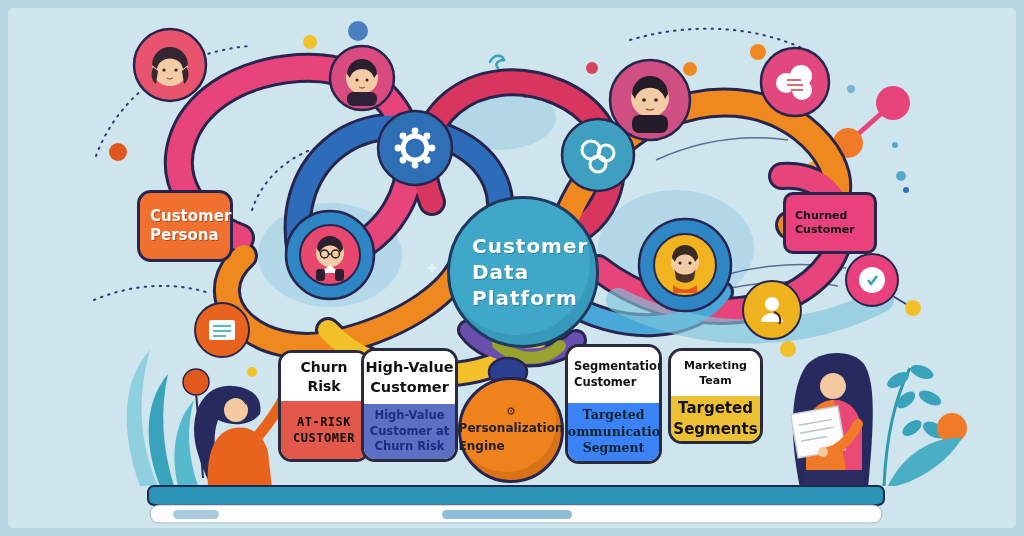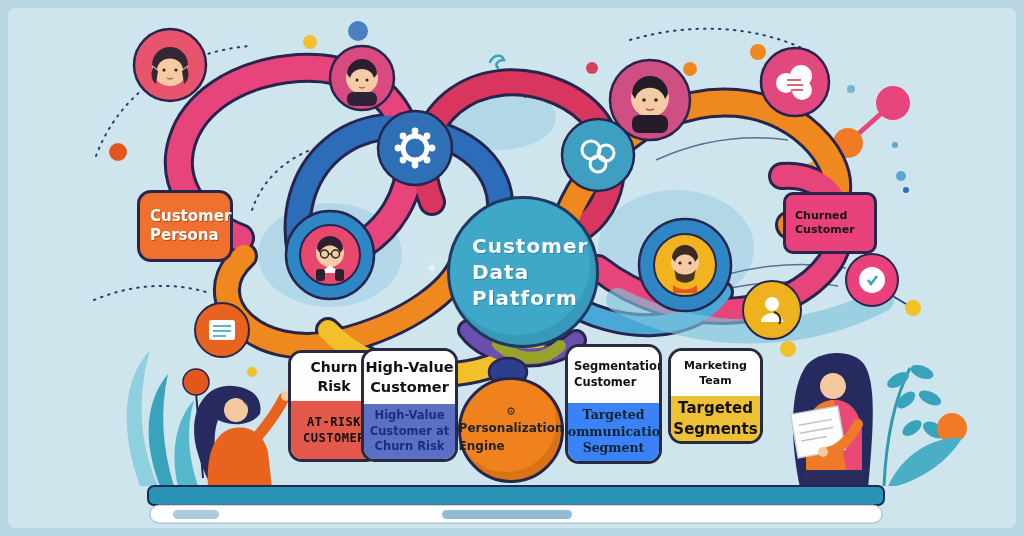--- a/index.html
+++ b/index.html
@@ -28,21 +28,21 @@
     justify-content:center;box-shadow:inset -5px -8px 0 rgba(120,50,0,.18);}
   .engine-gear{font-size:11px;color:#3a2a10;line-height:1;margin-bottom:2px;}
   .engine-label{color:#20222e;font-size:12px;font-weight:bold;line-height:1.5;}
   
   .card{position:absolute;border:3px solid #2a2a3e;border-radius:14px;background:#fff;
     overflow:hidden;display:flex;flex-direction:column;box-sizing:border-box;}
   .card-top{display:flex;align-items:center;justify-content:center;text-align:center;
     color:#111;font-weight:bold;line-height:1.35;background:#fefefe;}
   .card-bottom{flex:1;display:flex;align-items:center;justify-content:center;text-align:center;
     font-weight:bold;line-height:1.35;}
-  .card1{left:288px;top:350px;width:92px;height:112px;}
+  .card1{left:278px;top:350px;width:92px;height:112px;}
   .card1 .card-top{height:48px;font-size:14px;}
   .card1 .card-bottom{background:#e2584a;color:#0d0d0d;font-family:"DejaVu Sans Mono",monospace;
     font-size:12px;font-weight:800;letter-spacing:.5px;}
   .card2{left:361px;top:348px;width:97px;height:114px;}
   .card2 .card-top{height:53px;font-size:14.5px;}
   .card2 .card-bottom{background:#5b6fc5;color:#1b2f7e;font-size:11.5px;}
   .card3{left:565px;top:344px;width:97px;height:120px;}
   .card3 .card-top{height:56px;font-size:11.5px;justify-content:flex-start;text-align:left;
     padding-left:6px;}
   .card3 .card-bottom{background:#3b82f6;color:#0d2430;font-family:"DejaVu Serif",serif;

